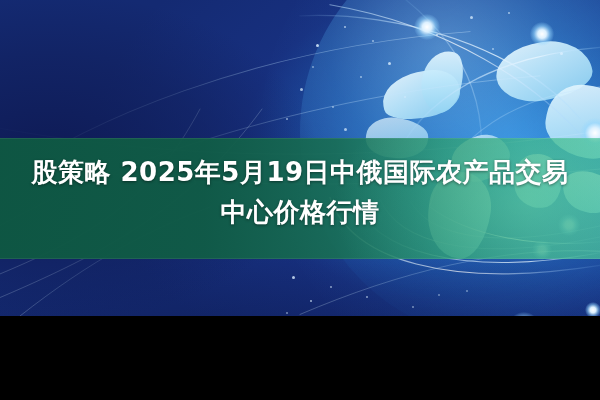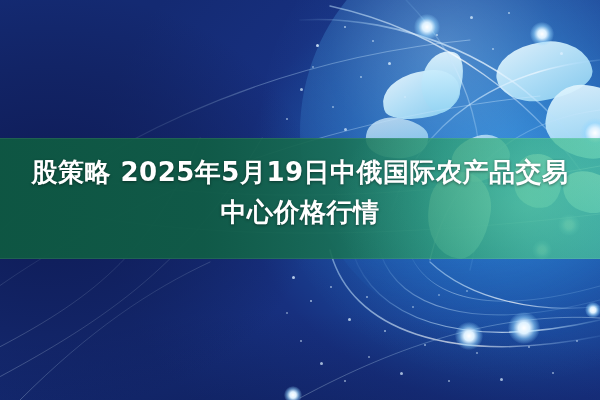--- a/index.html
+++ b/index.html
@@ -3,21 +3,21 @@
 <meta charset="utf-8">
 <style>
   html, body {
     margin: 0;
     padding: 0;
     background: #000;
   }
   #stage {
     position: relative;
     width: 600px;
-    height: 400px;
+    height: 316px;
     overflow: hidden;
     font-family: "DejaVu Sans", "Liberation Sans", sans-serif;
     background: #12246b;
   }
 
   
   .bg-base {
     position: absolute;
     inset: 0;
     background:

